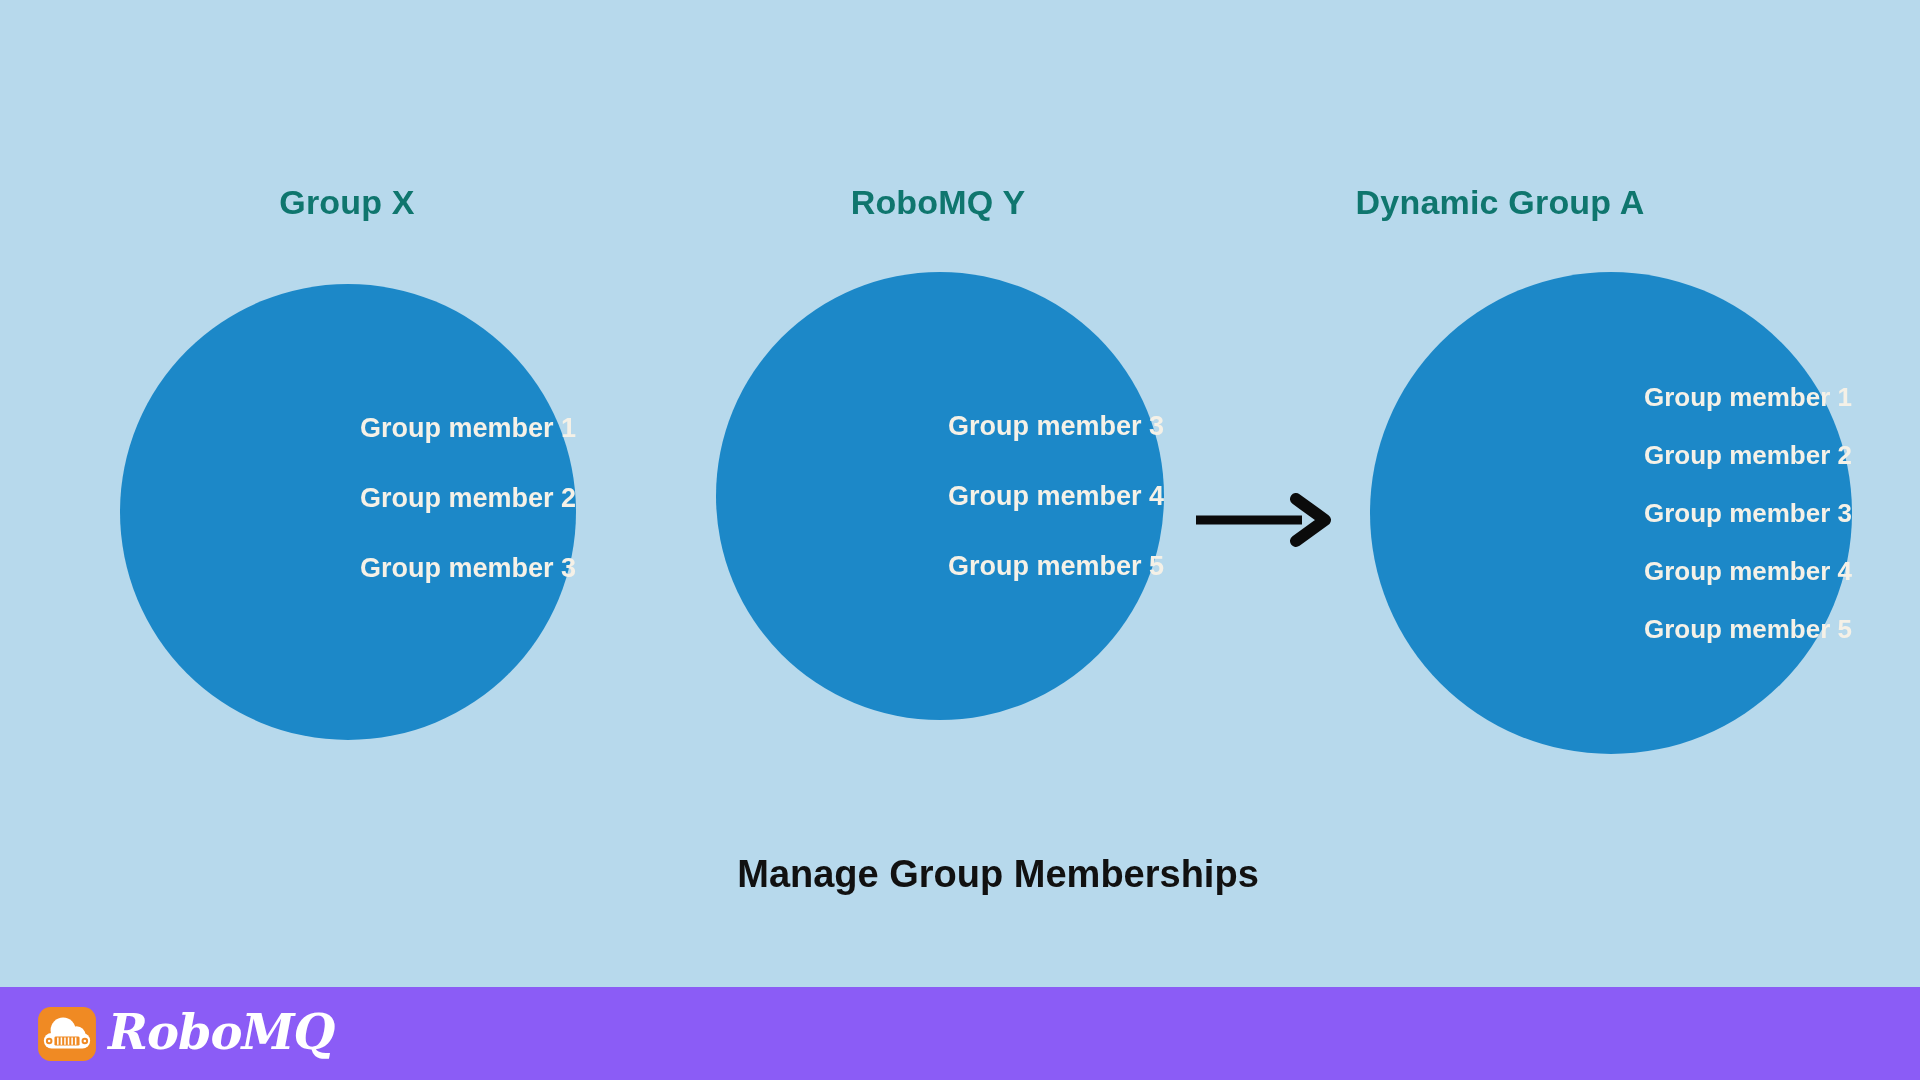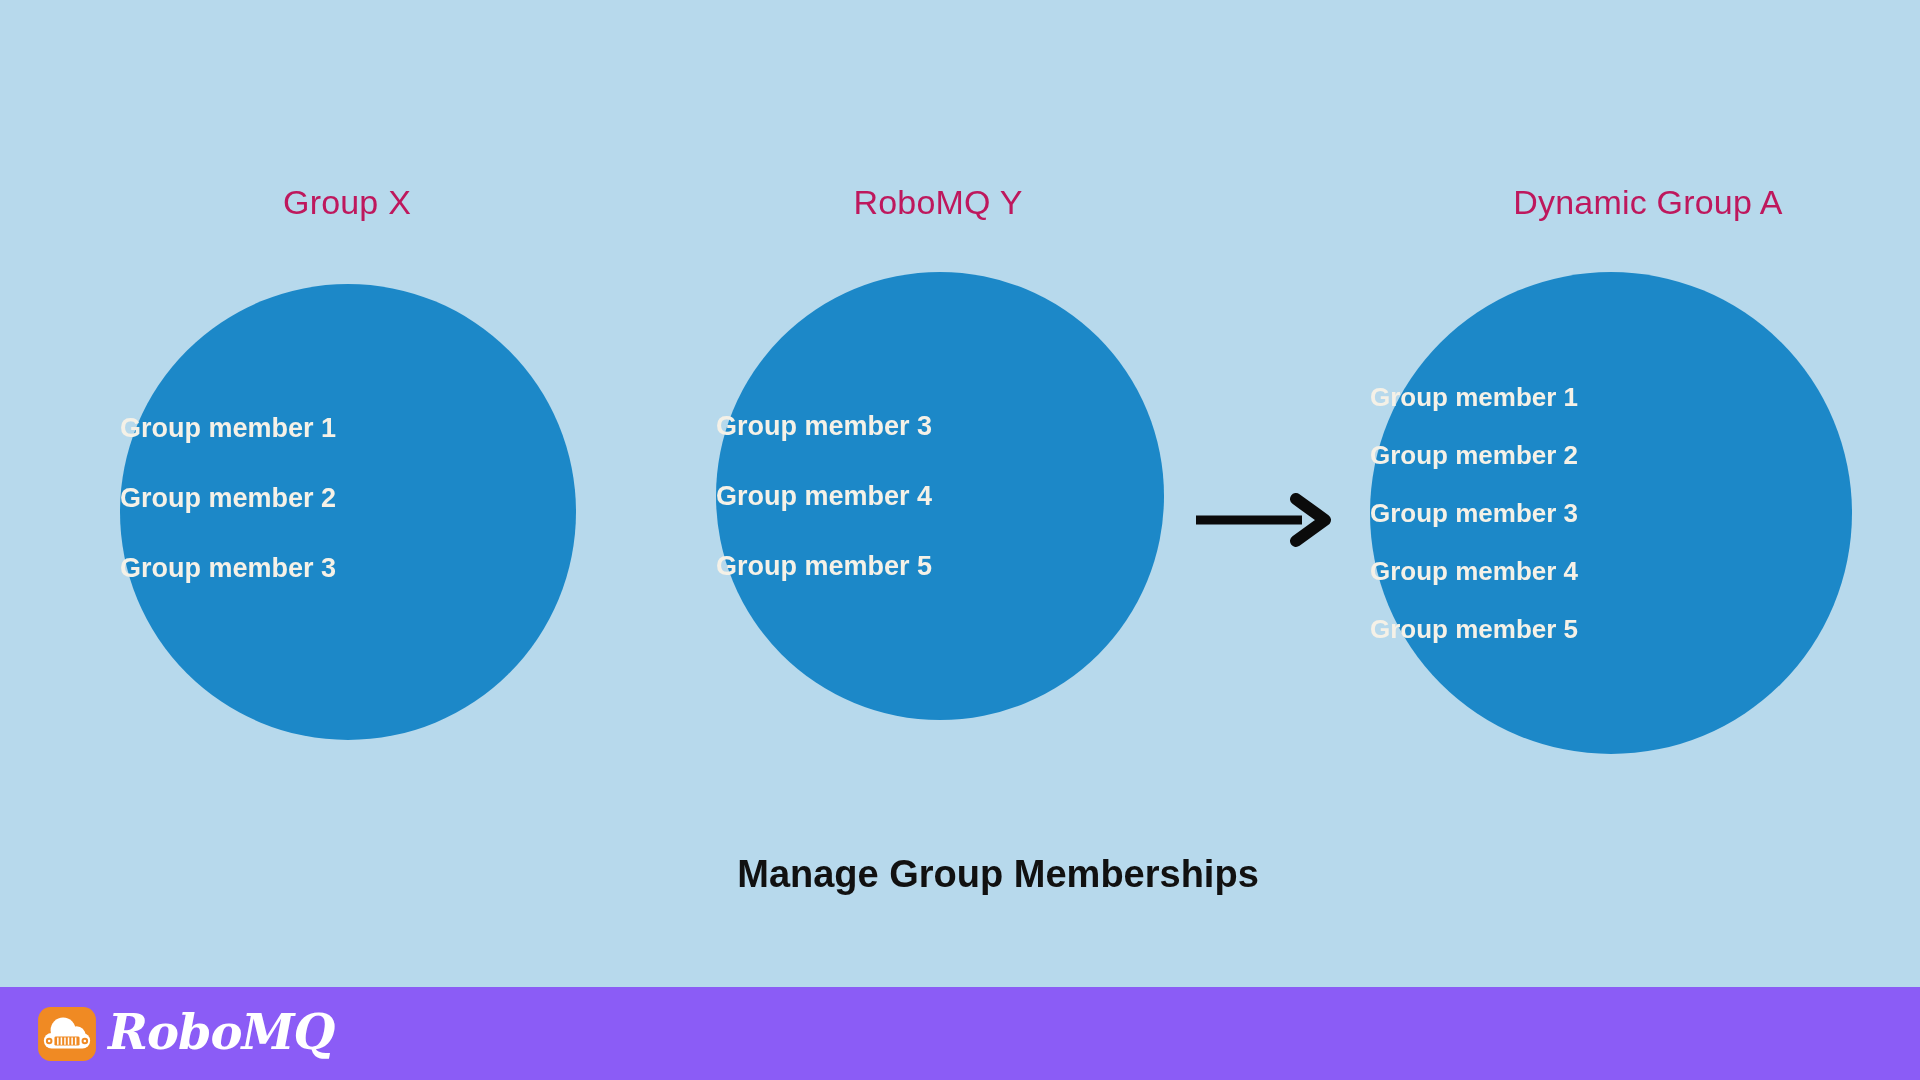--- a/index.html
+++ b/index.html
@@ -11,36 +11,36 @@
     width: 1920px;
     height: 1080px;
     background: #b7d9ec;
   }
 
   .group-title {
     position: absolute;
     top: 183px;
     transform: translateX(-50%);
     font-size: 34px;
-    font-weight: 400;
-    color: #be185d;
+    font-weight: 700;
+    color: #0f766e;
     white-space: nowrap;
     letter-spacing: 0.2px;
   }
   .title-1 { left: 347px; }
   .title-2 { left: 938px; }
-  .title-3 { left: 1648px; }
+  .title-3 { left: 1500px; }
 
   .circle {
     position: absolute;
     border-radius: 50%;
     background: #1c88c8;
     display: flex;
     flex-direction: column;
-    align-items: flex-start;
+    align-items: flex-end;
     justify-content: center;
   }
   .circle-1 { left: 120px;  top: 284px; width: 456px; height: 456px; }
   .circle-2 { left: 716px;  top: 272px; width: 448px; height: 448px; }
   .circle-3 { left: 1370px; top: 272px; width: 482px; height: 482px; }
 
   .circle .member {
     color: #f5f1e7;
     font-weight: 700;
     text-align: center;

